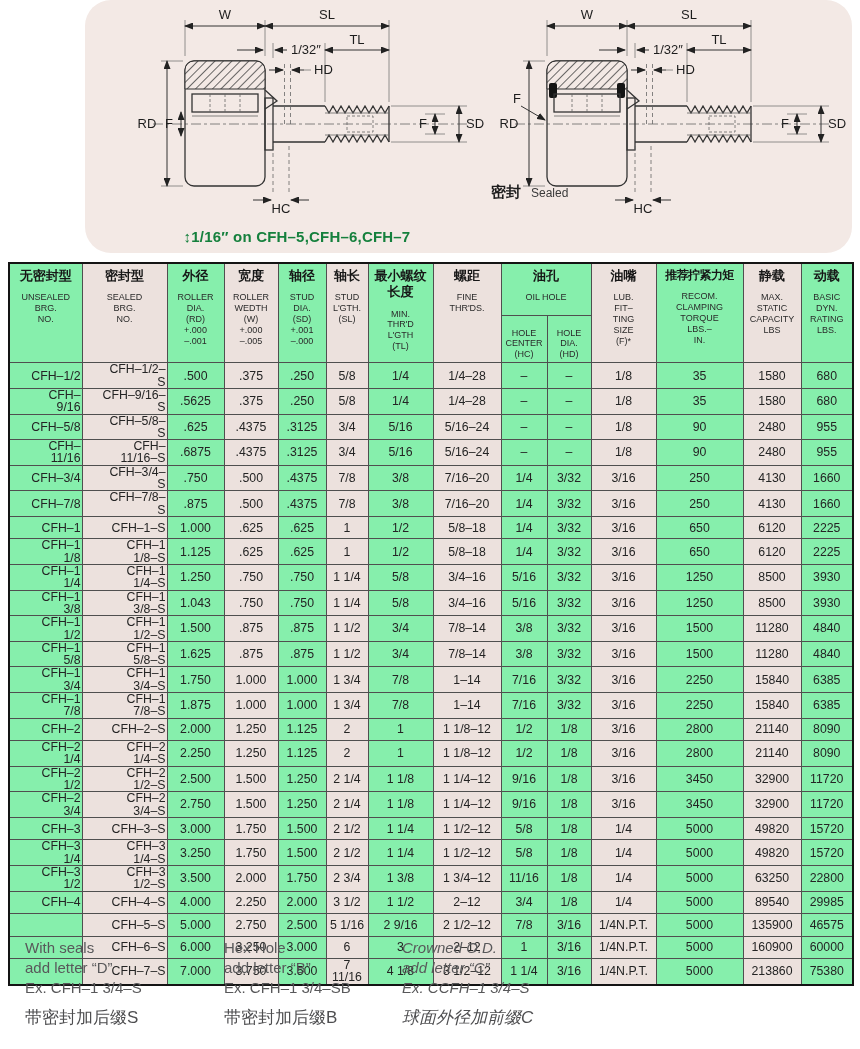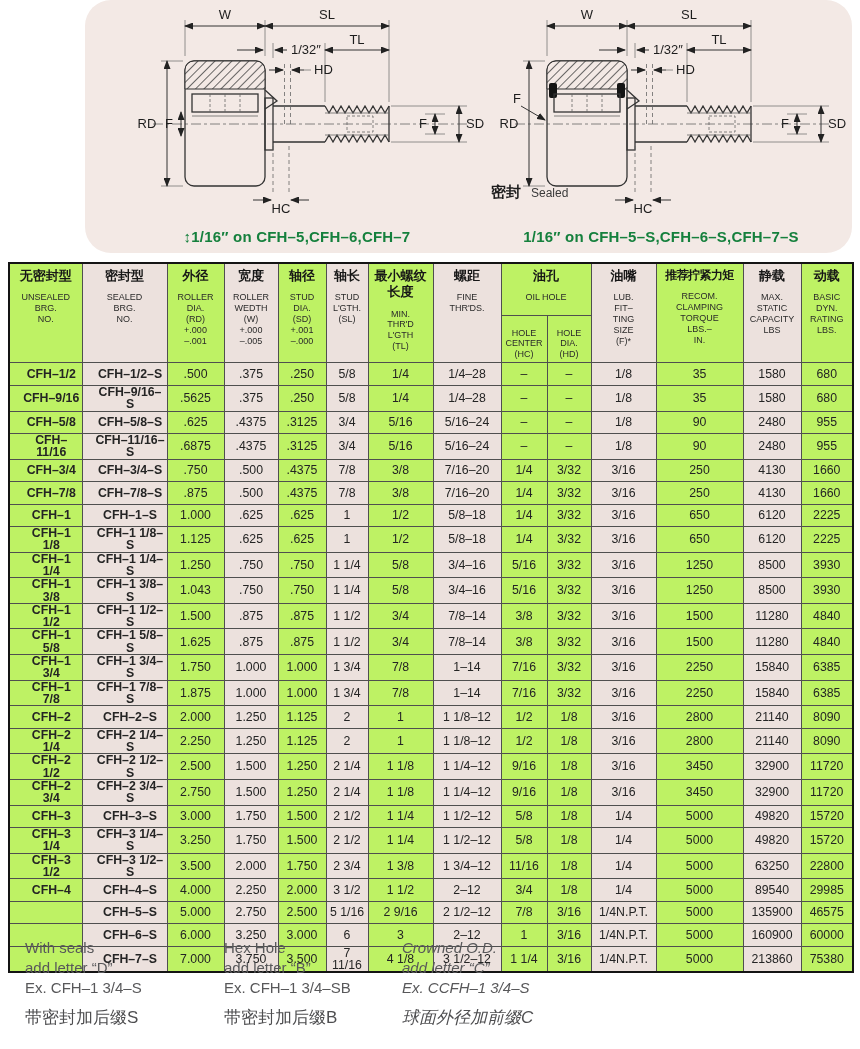--- a/index.html
+++ b/index.html
@@ -13,31 +13,31 @@
   .diagram.left{left:40px;}
   .diagram.right{left:402px;}
   .caption{position:absolute;top:228px;width:360px;text-align:center;
            font-weight:bold;font-size:15px;color:#15803d;letter-spacing:.2px;}
   .caption.left{left:32px;}
   .caption.right{left:396px;}
 
   
   table.spec{position:absolute;left:8px;top:262px;width:844px;
              border-collapse:collapse;table-layout:fixed;
-             border:2px solid #141414;background:#bef264;}
+             border:2px solid #141414;background:#86efac;}
   table.spec th,table.spec td{border:1px solid #4f4f4f;overflow:hidden;}
   table.spec th{vertical-align:top;padding:4px 1px 2px;font-weight:normal;text-align:center;}
   tr.h1{height:52px;} tr.h2{height:42px;}
   .cn{display:block;font-size:13px;font-weight:bold;color:#161616;line-height:1.25;}
   .cn-sm{font-size:12px;letter-spacing:-0.6px;}
   .en{display:block;font-size:9px;color:#2a2a2a;line-height:1.22;white-space:pre-line;margin-top:8px;}
   th.mid{vertical-align:middle;padding-top:0;}
   tbody td{height:21.5px;font-size:12.3px;color:#242424;text-align:center;
            padding:0 1px;line-height:1;}
-  tbody td.model{text-align:center;padding-left:12px;font-weight:bold;}
+  tbody td.model{text-align:right;padding-left:20px;}
   .shade{background:#ece1dd;}
 
   
   .note{position:absolute;top:938px;color:#58585a;font-size:15px;line-height:1.32;}
   .note .cnl{font-size:17px;color:#4e4e50;margin-top:10px;}
   .note.n1{left:25px;} .note.n2{left:224px;} .note.n3{left:402px;font-style:italic;}
 
   
   .draw{stroke:#333;stroke-width:1.3;fill:none;}
   .thin{stroke:#666;stroke-width:.8;fill:none;}
@@ -196,21 +196,20 @@
       <text class="lbl" x="30" y="97" text-anchor="middle">F</text>
       <text class="lbl" x="302" y="122" text-anchor="end">F</text>
       <text class="lbl" x="341" y="122" text-anchor="start">SD</text>
       <text class="lbl" x="156" y="207" text-anchor="middle">HC</text>
       <text x="4" y="191" font-size="15" font-weight="bold" fill="#1d1d1d">密封</text>
       <text x="44" y="191" font-size="12" fill="#3a3a3a">Sealed</text>
     </g>
   </svg>
 
   <div class="caption left">↕1/16″  on CFH–5,CFH–6,CFH–7</div>
-  <div class="caption right">1/16″  on CFH–5–S,CFH–6–S,CFH–7–S</div>
 </div>
 
 <table class="spec">
   <colgroup>
     <col style="width:73px">
       <col style="width:85px">
       <col style="width:57px">
       <col style="width:54px">
     <col style="width:48px">
       <col style="width:42px">

